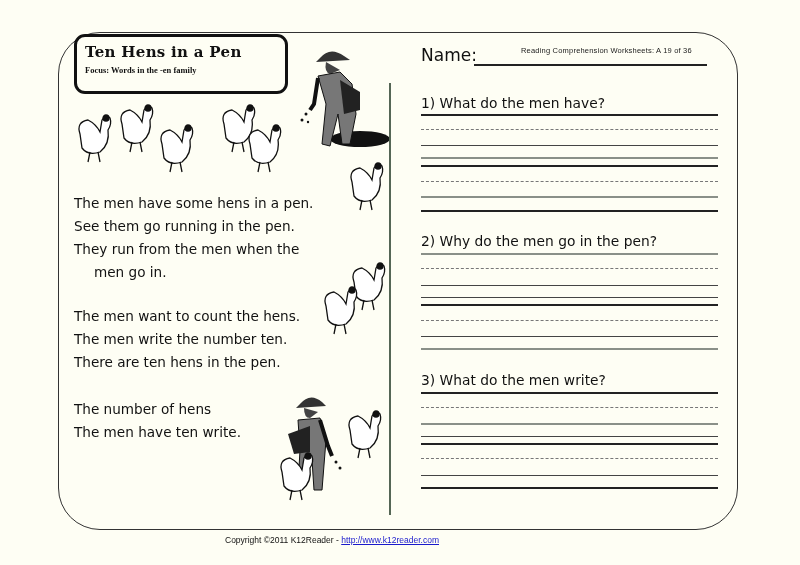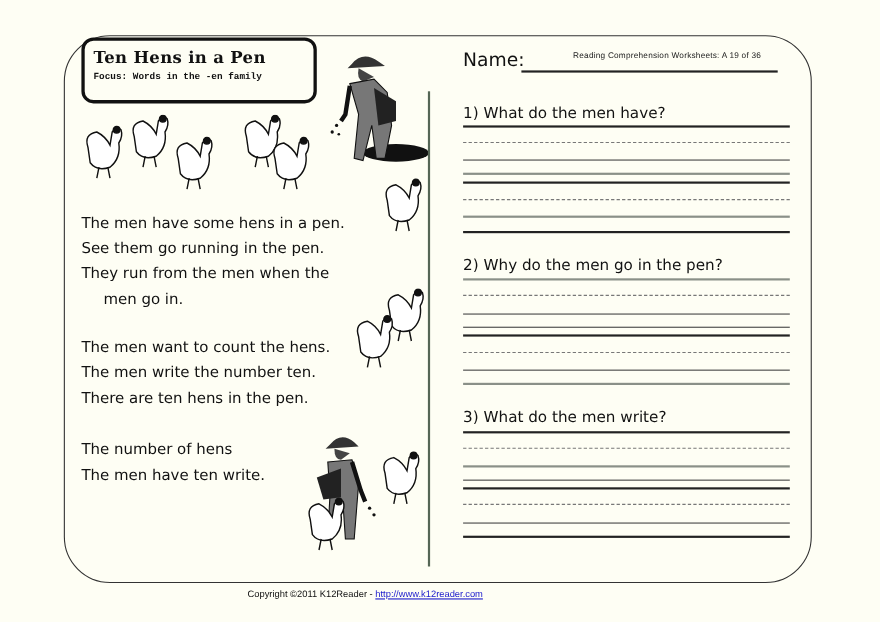--- a/index.html
+++ b/index.html
@@ -21,21 +21,21 @@
   .title-box-inner {
     position:absolute; left:74px; top:34px; width:214px; height:60px;
     border:3px solid #111; border-radius:11px; background:#fefef4; box-sizing:border-box;
   }
   .title-text {
     position:absolute; left:85px; top:43px;
     font-family:"DejaVu Serif", serif; font-weight:bold; font-size:15px; letter-spacing:0.3px;
   }
   .focus-text {
     position:absolute; left:85px; top:65px;
-    font-family:Liberation Mono, monospace; font-weight:bold; font-size:8.5px;
+    font-family:Liberation Serif, serif; font-weight:bold; font-size:8.5px;
   }
   .divider {
     position:absolute; left:389px; top:83px; width:2px; height:432px; background:#556655;
   }
   .story { position:absolute; left:74px; font-size:13.6px; line-height:23px; }
   .story p { margin:0; white-space:nowrap; }
   .indent1 { padding-left:20px; }
   .indent2 { padding-left:32px; }
   .name-row { position:absolute; left:421px; top:45px; font-size:17px; }
   .name-line { position:absolute; left:474px; top:64px; width:233px; height:1.5px; background:#222; }

